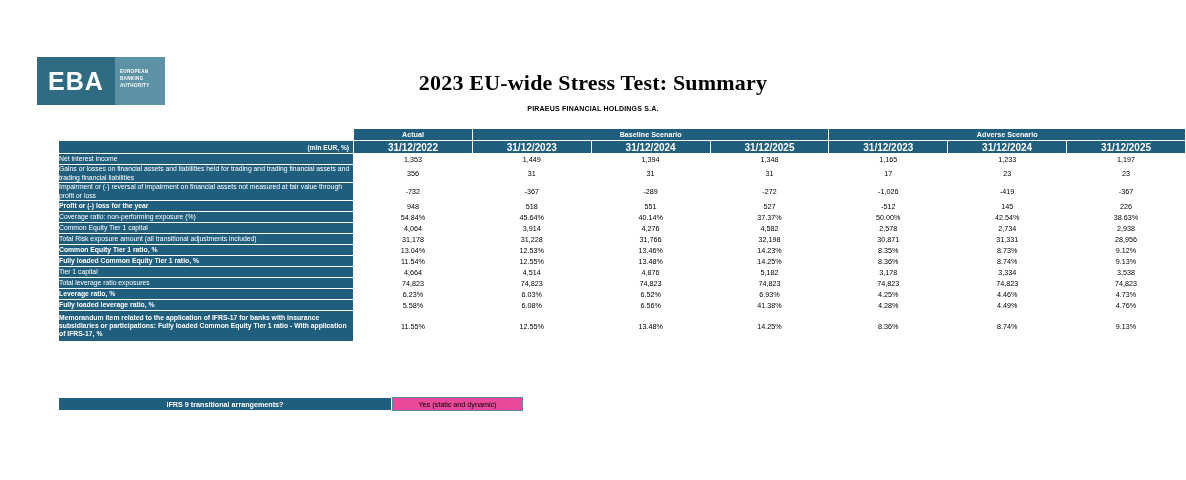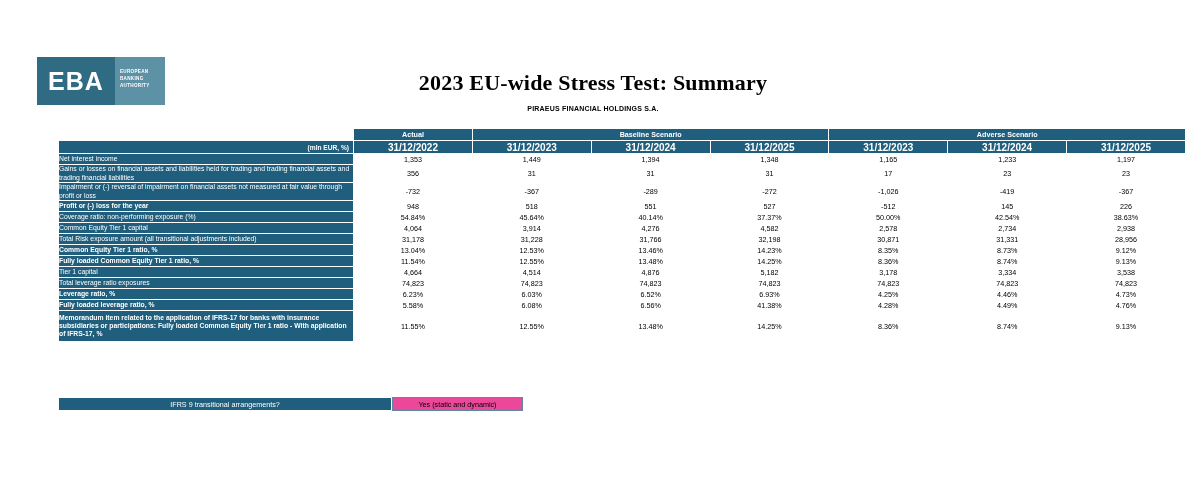--- a/index.html
+++ b/index.html
@@ -155,21 +155,21 @@
     left: 58px;
     top: 397px;
     display: flex;
   }
   .footer-q {
     width: 332px;
     height: 12px;
     background: #1f5e7d;
     color: #ffffff;
     font-size: 7.2px;
-    font-weight: normal;
+    font-weight: bold;
     display: flex;
     align-items: center;
     justify-content: center;
     border: 1px solid #ffffff;
   }
   .footer-a {
     width: 129px;
     height: 12px;
     background: #ec4899;
     color: #000000;

